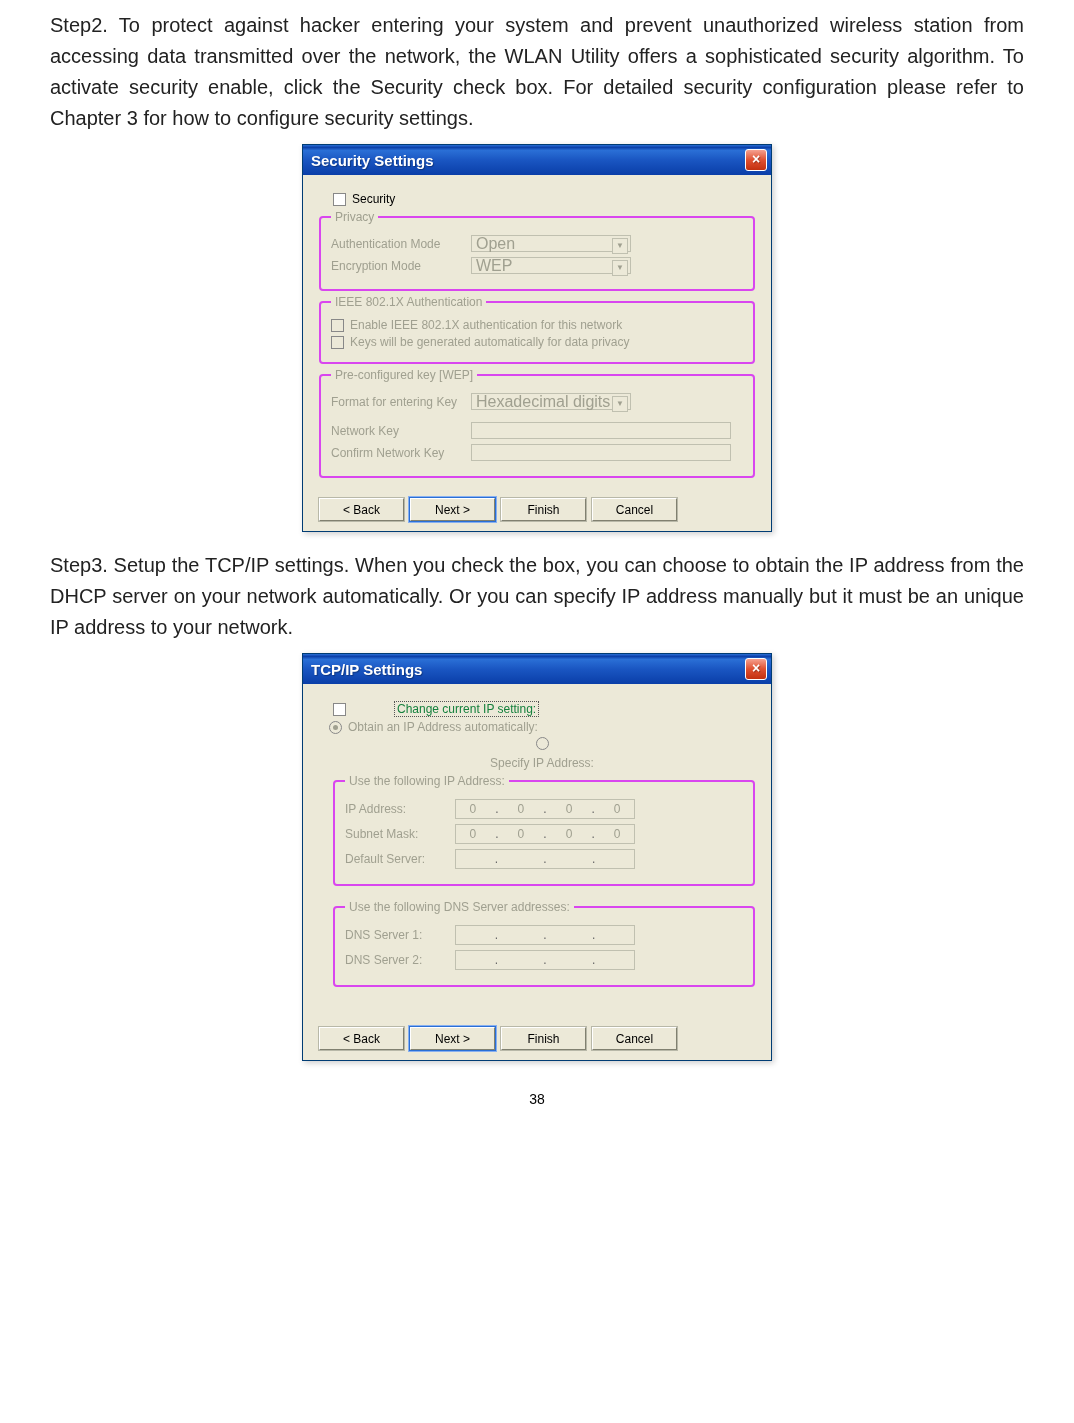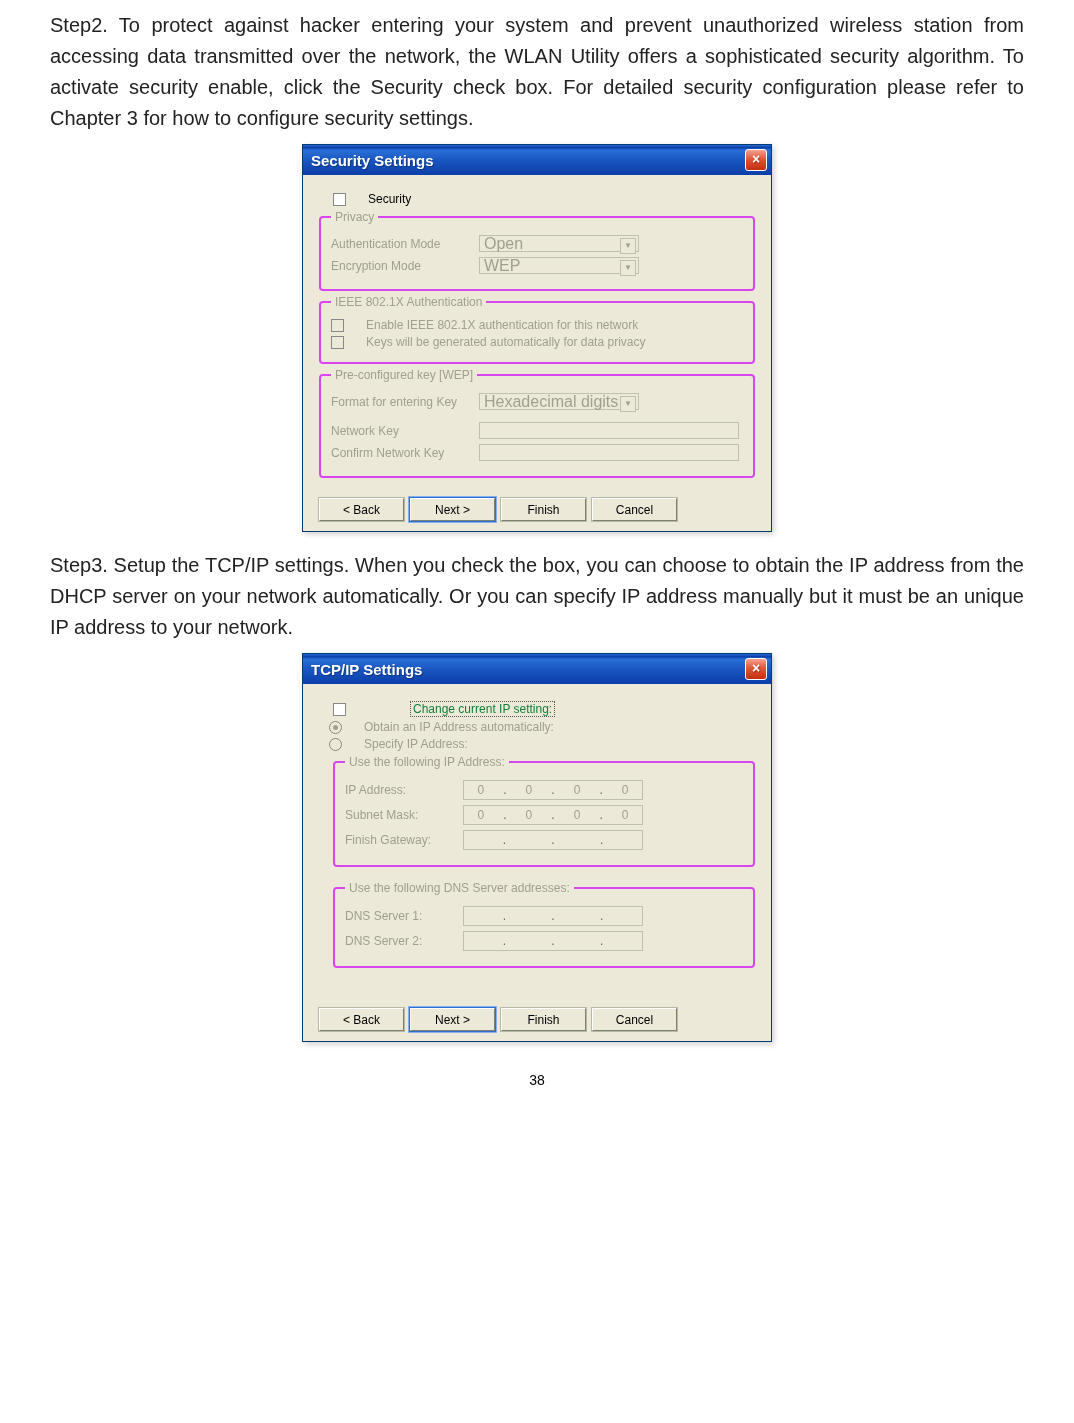--- a/index.html
+++ b/index.html
@@ -55,21 +55,21 @@
     }
     .dialog-body {
       padding: 14px 16px 10px 16px;
       font-family: Tahoma, sans-serif;
       font-size: 12px;
       color: #a0a090;
     }
     .check-row, .radio-row {
       display: flex;
       align-items: center;
-      gap: 22px;
+      gap: 6px;
       margin: 3px 0;
     }
     .chk, .rdo {
       width: 13px; height: 13px;
       background: #fff;
       border: 1px solid #888;
       flex-shrink: 0;
     }
     .rdo { border-radius: 50%; }
     .chk.disabled, .rdo.disabled { background: #ece9d8; }
@@ -78,21 +78,20 @@
       border: 2px solid #d946ef;
       margin: 4px 0;
       padding: 6px 10px 10px 10px;
       border-radius: 4px;
     }
     legend { color: #a0a090; font-size: 12px; padding: 0 4px; }
     .field-row {
       display: flex;
       align-items: center;
       margin: 5px 0;
-      gap: 8px;
     }
     .lbl { flex-shrink: 0; }
     .w120 { width: 140px; }
     .w100 { width: 110px; }
     .select-box, .text-box {
       border: 1px solid #c0c0b0;
       background: #ece9d8;
       height: 17px;
       display: flex;
       align-items: center;
@@ -225,21 +224,21 @@
     </div>
     <div class="dialog-body">
       <div class="check-row" style="margin-left:14px;">
         <span class="chk"></span>
         <span class="boxed" style="color:#15803d;margin-left:42px;">Change current IP setting:</span>
       </div>
       <div class="radio-row" style="margin-left:10px;">
         <span class="rdo disabled sel"></span>
         <span>Obtain an IP Address automatically:</span>
       </div>
-      <div class="radio-row" style="margin-left:10px;">
+      <div class="radio-row" style="margin-left:10px;flex-direction:column;">
         <span class="rdo disabled"></span>
         <span>Specify IP Address:</span>
       </div>
       <div class="fieldset-inner">
         <fieldset>
           <legend>Use the following IP Address:</legend>
           <div class="field-row">
             <span class="lbl w100">IP Address:</span>
             <div class="ip-input">
               <span>0</span>
@@ -257,21 +256,21 @@
               <span>0</span>
                 <span class="ip-dot">.</span>
               <span>0</span>
                 <span class="ip-dot">.</span>
               <span>0</span>
                 <span class="ip-dot">.</span>
               <span>0</span>
             </div>
           </div>
           <div class="field-row">
-            <span class="lbl w100">Finish Gateway:</span>
+            <span class="lbl w100">Default Server:</span>
             <div class="ip-input">
               <span>&nbsp;</span>
                 <span class="ip-dot">.</span>
               <span>&nbsp;</span>
                 <span class="ip-dot">.</span>
               <span>&nbsp;</span>
                 <span class="ip-dot">.</span>
               <span>&nbsp;</span>
             </div>
           </div>

